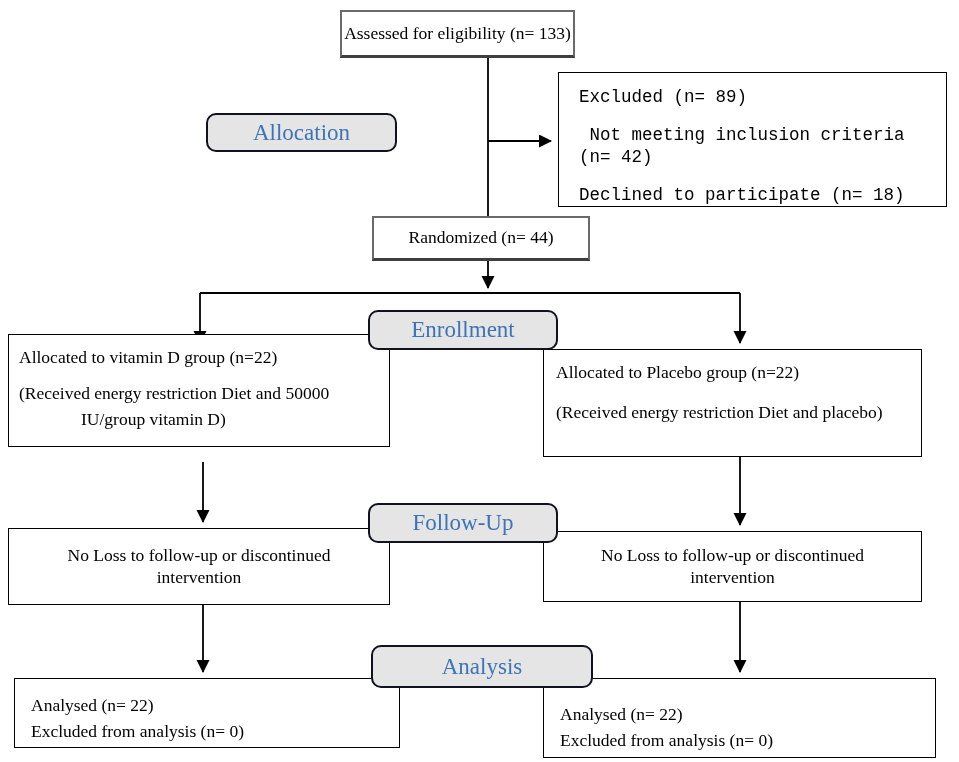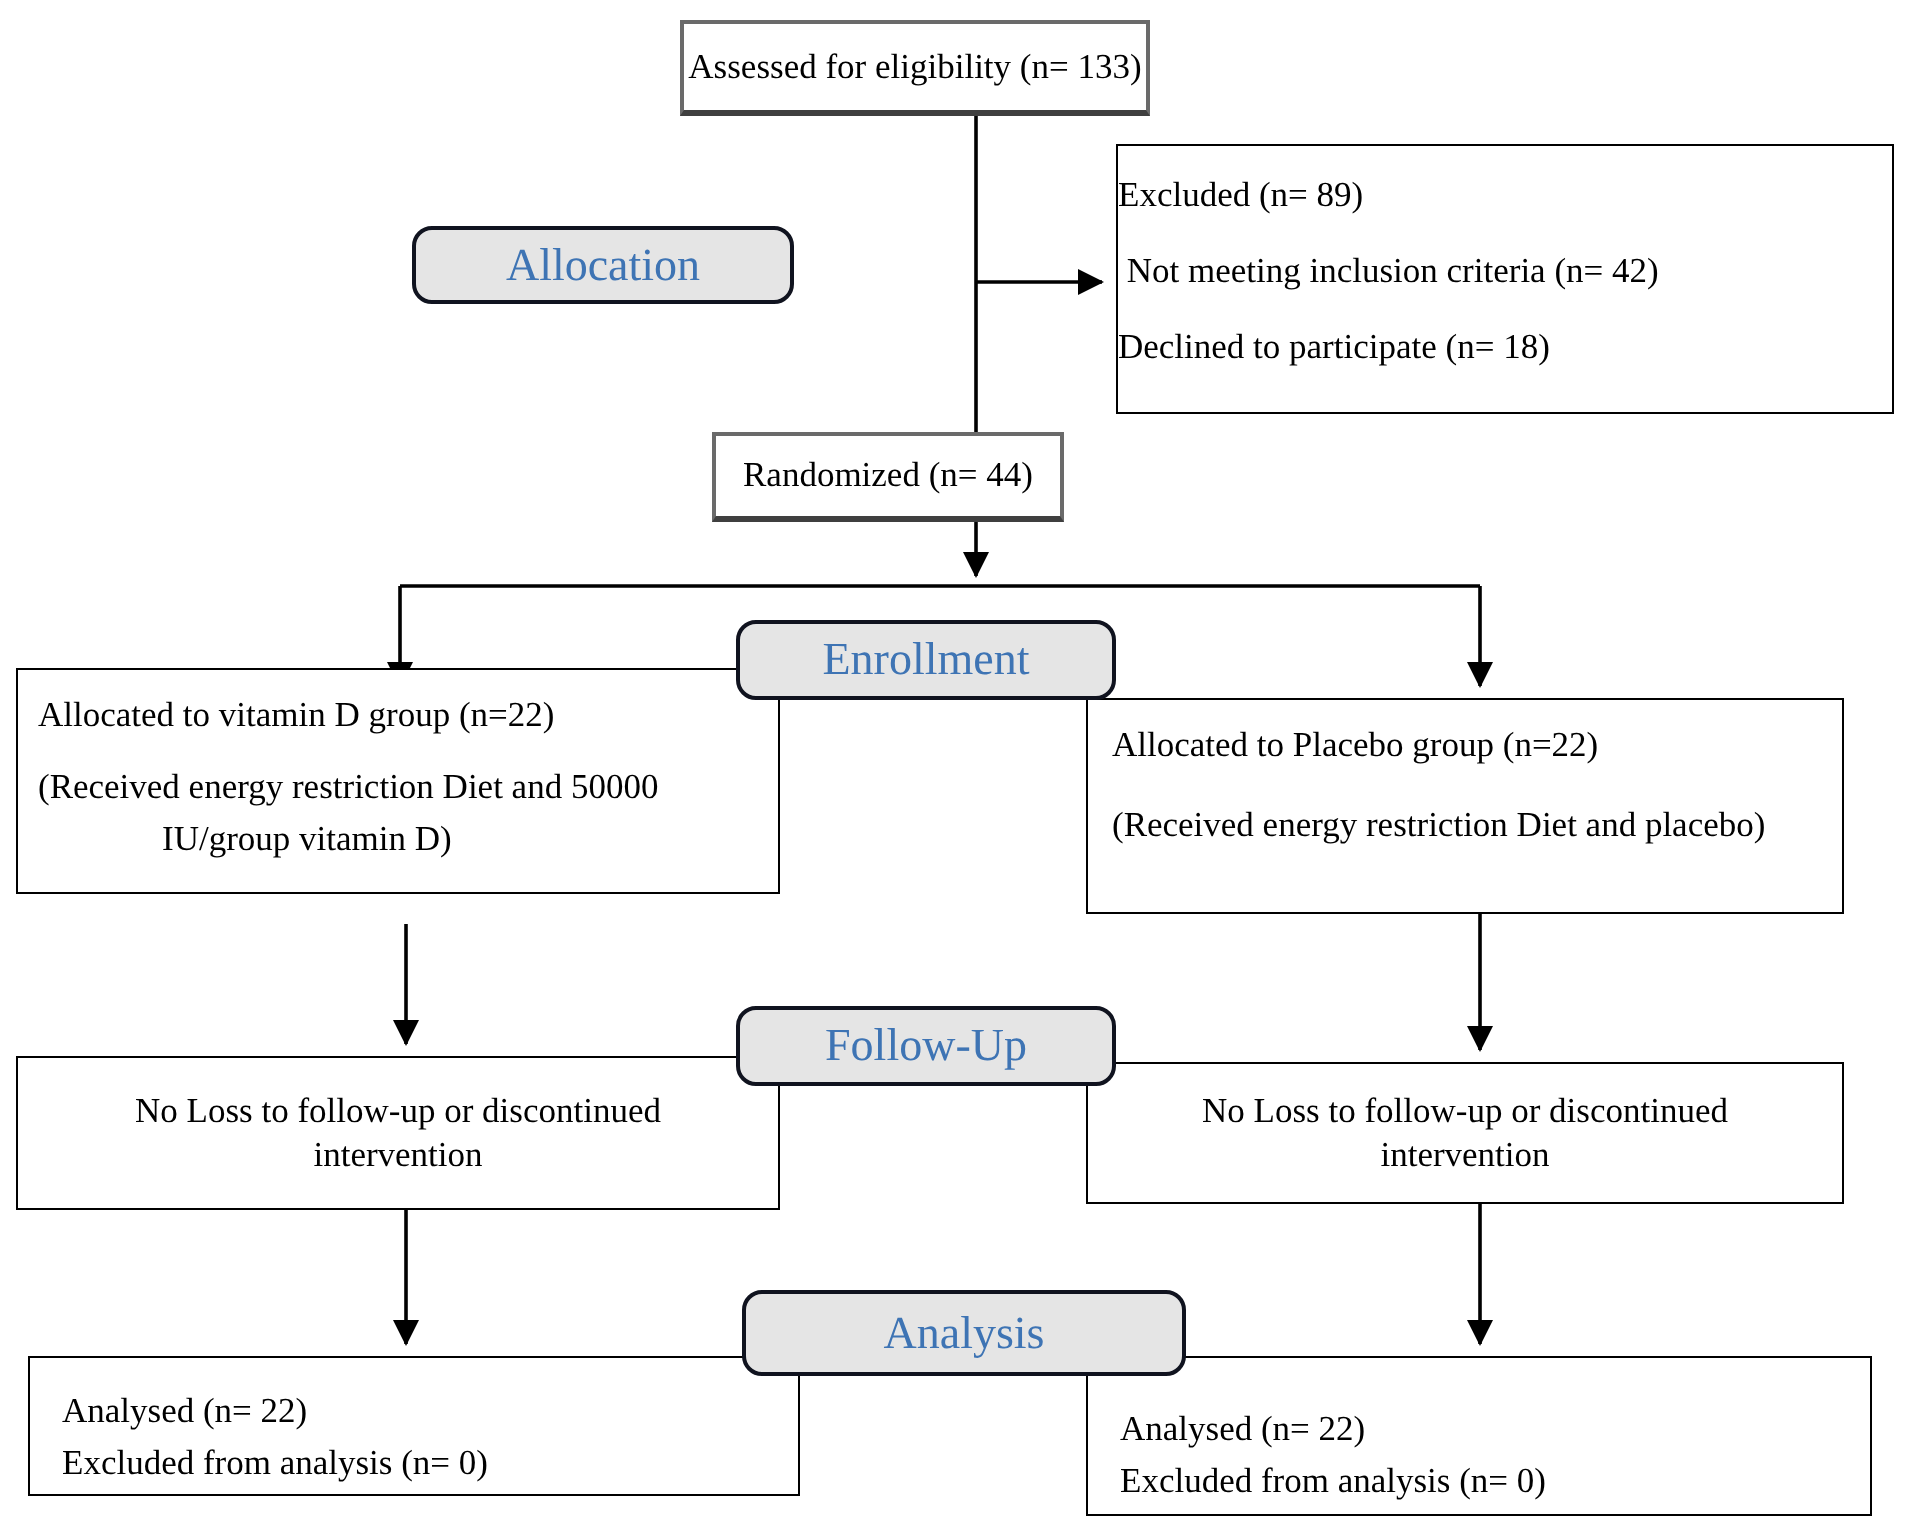--- a/index.html
+++ b/index.html
@@ -41,21 +41,22 @@
     justify-content: center;
     text-align: center;
   }
   .box.center-text {
     display: flex;
     align-items: center;
     justify-content: center;
     text-align: center;
   }
   .excluded-box {
-    padding: 14px 0;
+    padding: 14px 20px;
+    font-family: Liberation Mono, monospace;
   }
   .excluded-box .line {
     white-space: pre-wrap;
     margin-bottom: 16px;
   }
   .excluded-box .line:last-child { margin-bottom: 0; }
   .alloc-box { padding: 12px 10px; }
   .alloc-box .detail1 { margin-top: 14px; }
   .alloc-box .detail2 { margin-top: 4px; padding-left: 62px; }
   .alloc-box .detail-single { margin-top: 18px; }
@@ -113,21 +114,21 @@
   <div class="box excluded-box" style="left:558px; top:72px; width:389px; height:135px;">
     <div class="line">Excluded (n= 89)</div>
     <div class="line"> Not meeting inclusion criteria (n= 42)</div>
     <div class="line">Declined to participate (n= 18)</div>
   </div>
 
   <div class="stage-badge" style="left:206px; top:113px; width:191px; height:39px;">
     <span>Allocation</span>
   </div>
 
-  <div class="box gray-frame" style="left:356px; top:216px; width:176px; height:45px;justify-content:center;">
+  <div class="box gray-frame" style="left:372px; top:216px; width:218px; height:45px;justify-content:center;">
     <span>Randomized (n= 44)</span>
   </div>
 
   <div class="stage-badge" style="left:368px; top:310px; width:190px; height:40px;">
     <span>Enrollment</span>
   </div>
 
   <div class="box alloc-box" style="left:8px; top:334px; width:382px; height:113px;">
     <div>Allocated to vitamin D group (n=22)</div>
     <div class="detail1">(Received energy restriction Diet and 50000</div>

